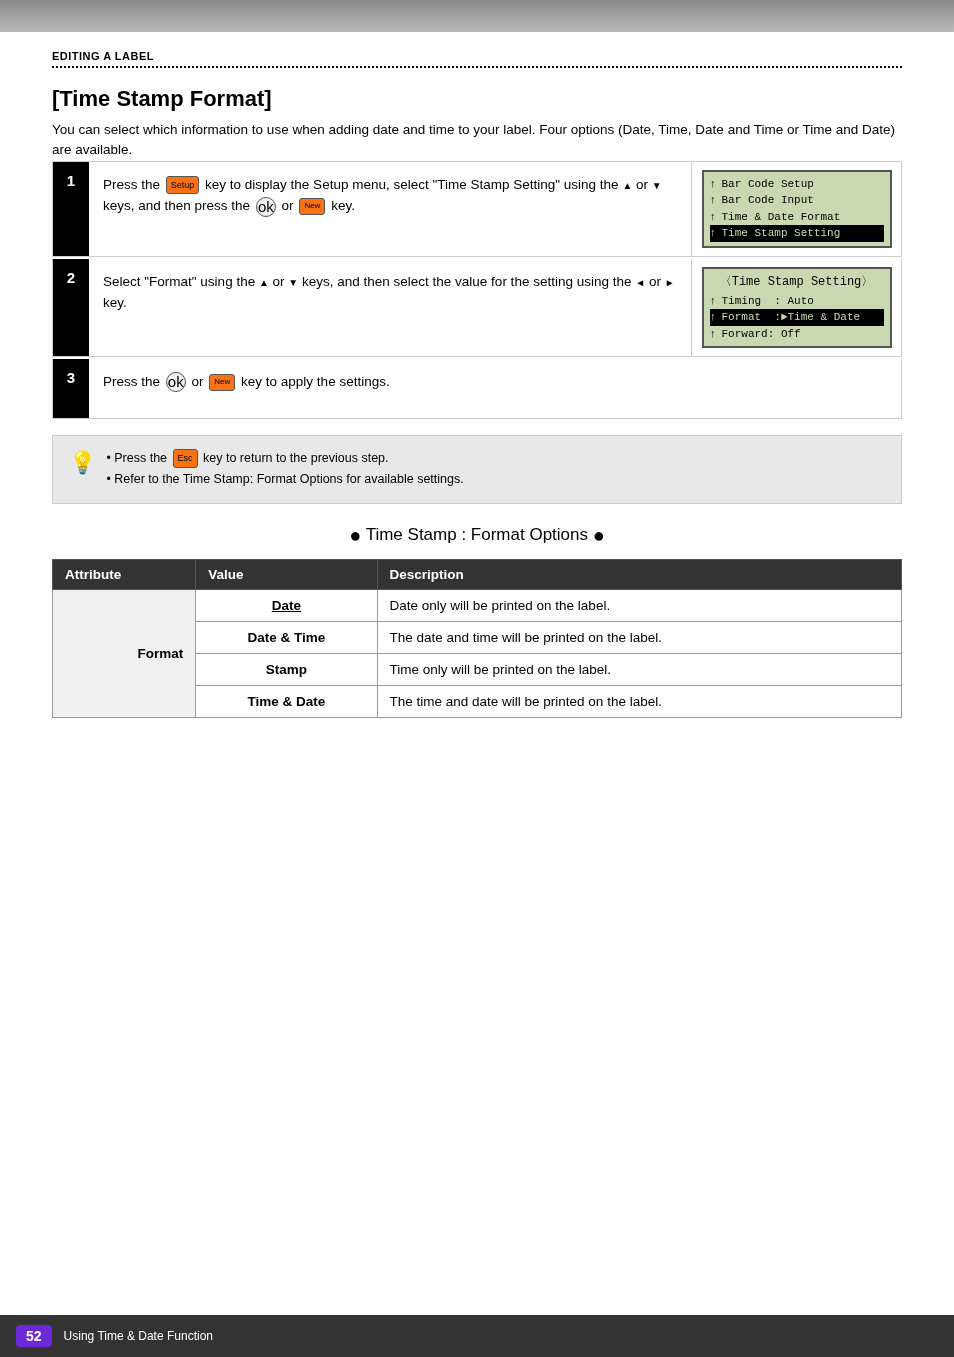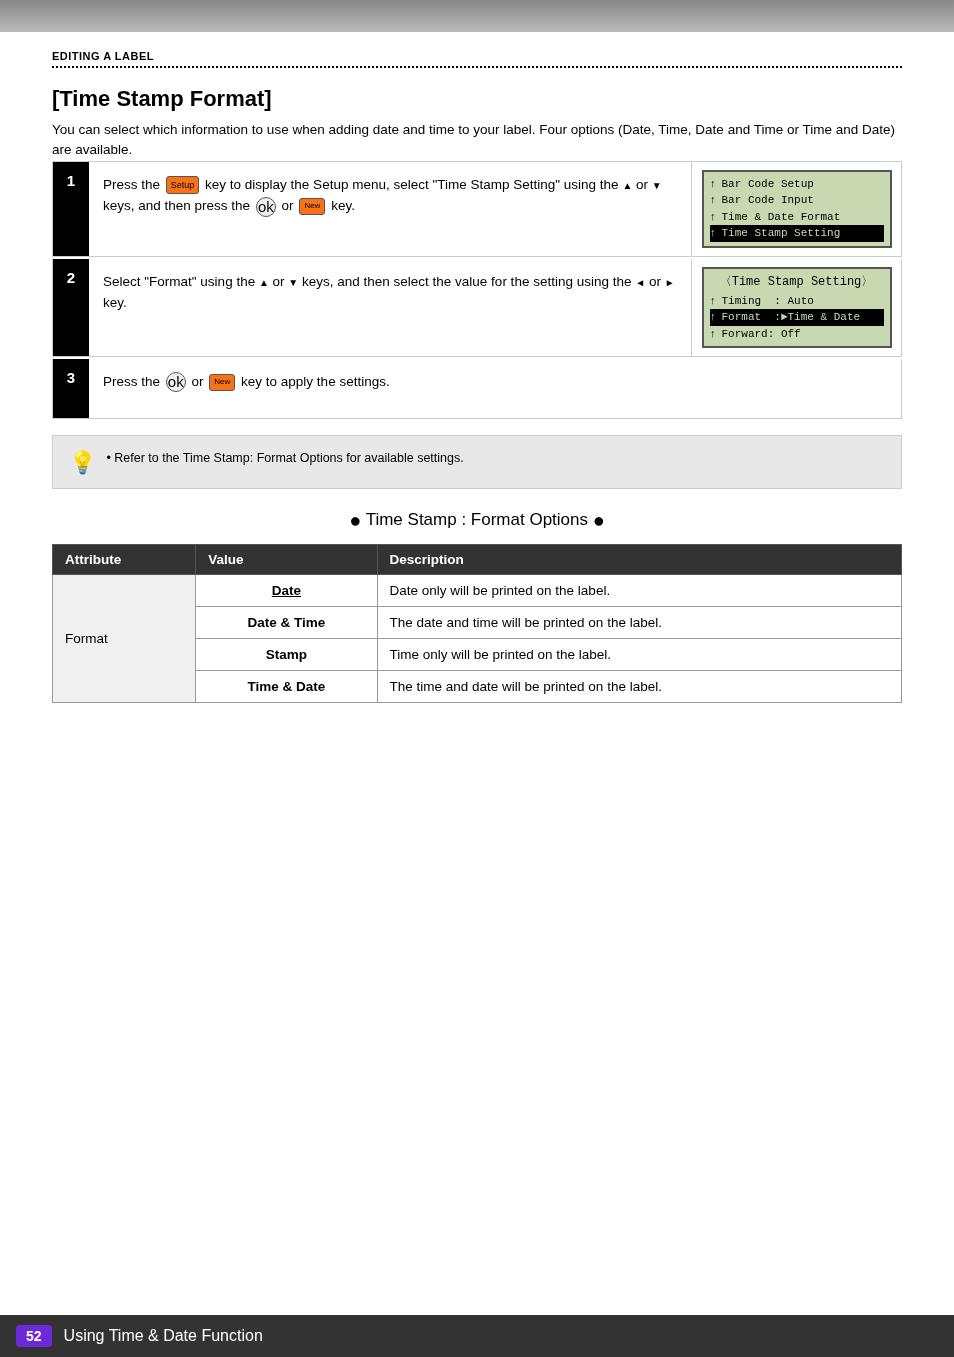--- a/index.html
+++ b/index.html
@@ -205,22 +205,22 @@
     }
 
     .options-table td {
       padding: 8px 12px;
       border: 1px solid #999;
       vertical-align: middle;
     }
 
     .options-table .attr-cell {
       background: #f0f0f0;
-      text-align: left;
-      font-weight: normal;
+      text-align: right;
+      font-weight: bold;
     }
 
     .options-table .value-cell {
       text-align: center;
       font-weight: bold;
     }
 
     .options-table .value-cell.bold-underline {
       font-weight: bold;
       text-decoration: underline;
@@ -248,21 +248,21 @@
       background: #6d28d9;
       color: #fff;
       border-radius: 4px;
       font-weight: bold;
       font-size: 14px;
       padding: 3px 10px;
     }
 
     .footer-text {
       color: #fff;
-      font-size: 16px;
+      font-size: 12px;
     }
 
     .step3-block {
       display: flex;
       border: 1px solid #ccc;
       border-top: none;
       min-height: 60px;
     }
   </style>
 </head>
@@ -346,20 +346,21 @@
     <div class="step-content">
       Press the <span class="key-circle">ok</span>
       <span> or </span>
       <span class="key-icon" style="font-size:8px;">New</span> key to apply the settings.
     </div>
   </div>
 
   <div class="tip-block">
     <div class="tip-icon">💡</div>
     <div class="tip-text">
+      <div>• Press the <span class="key-icon">Esc</span> key to return to the previous step.</div>
       <div>• Refer to the Time Stamp: Format Options for available settings.</div>
     </div>
   </div>
 
   <div class="format-options-title">
     <span class="bullet-dot">●</span>
     <span>Time Stamp : Format Options</span>
     <span class="bullet-dot">●</span>
   </div>
 

